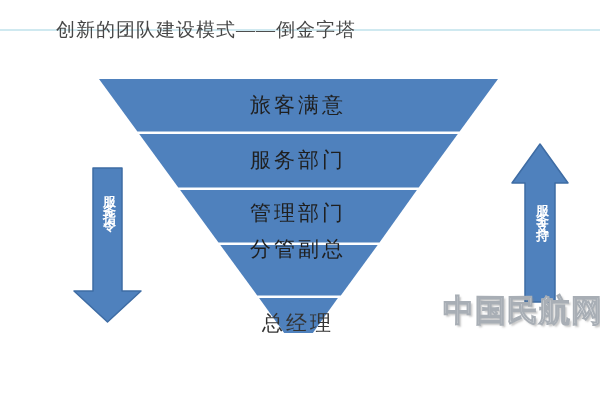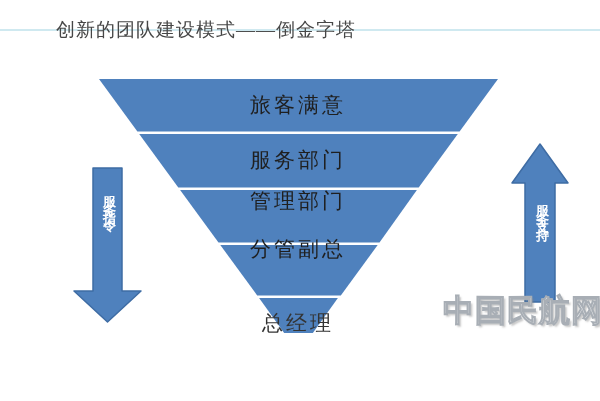--- a/index.html
+++ b/index.html
@@ -28,21 +28,21 @@
   .level-label{
     position:absolute;left:0;width:596px;
     text-align:center;
     font-size:21px;line-height:23px;
     letter-spacing:3px;
     color:#1f1f1f;
     z-index:4;
   }
   .lv1{top:94px;}
   .lv2{top:149px;}
-  .lv3{top:190px;}
+  .lv3{top:202px;}
   .lv4{top:238px;}
   .lv5{top:312px;color:#333333;}
   .arrow-label{
     position:absolute;
     writing-mode:vertical-rl;
     text-orientation:upright;
     font-family:"Liberation Sans","DejaVu Sans",sans-serif;
     font-weight:bold;
     font-size:13px;
     letter-spacing:8px;

